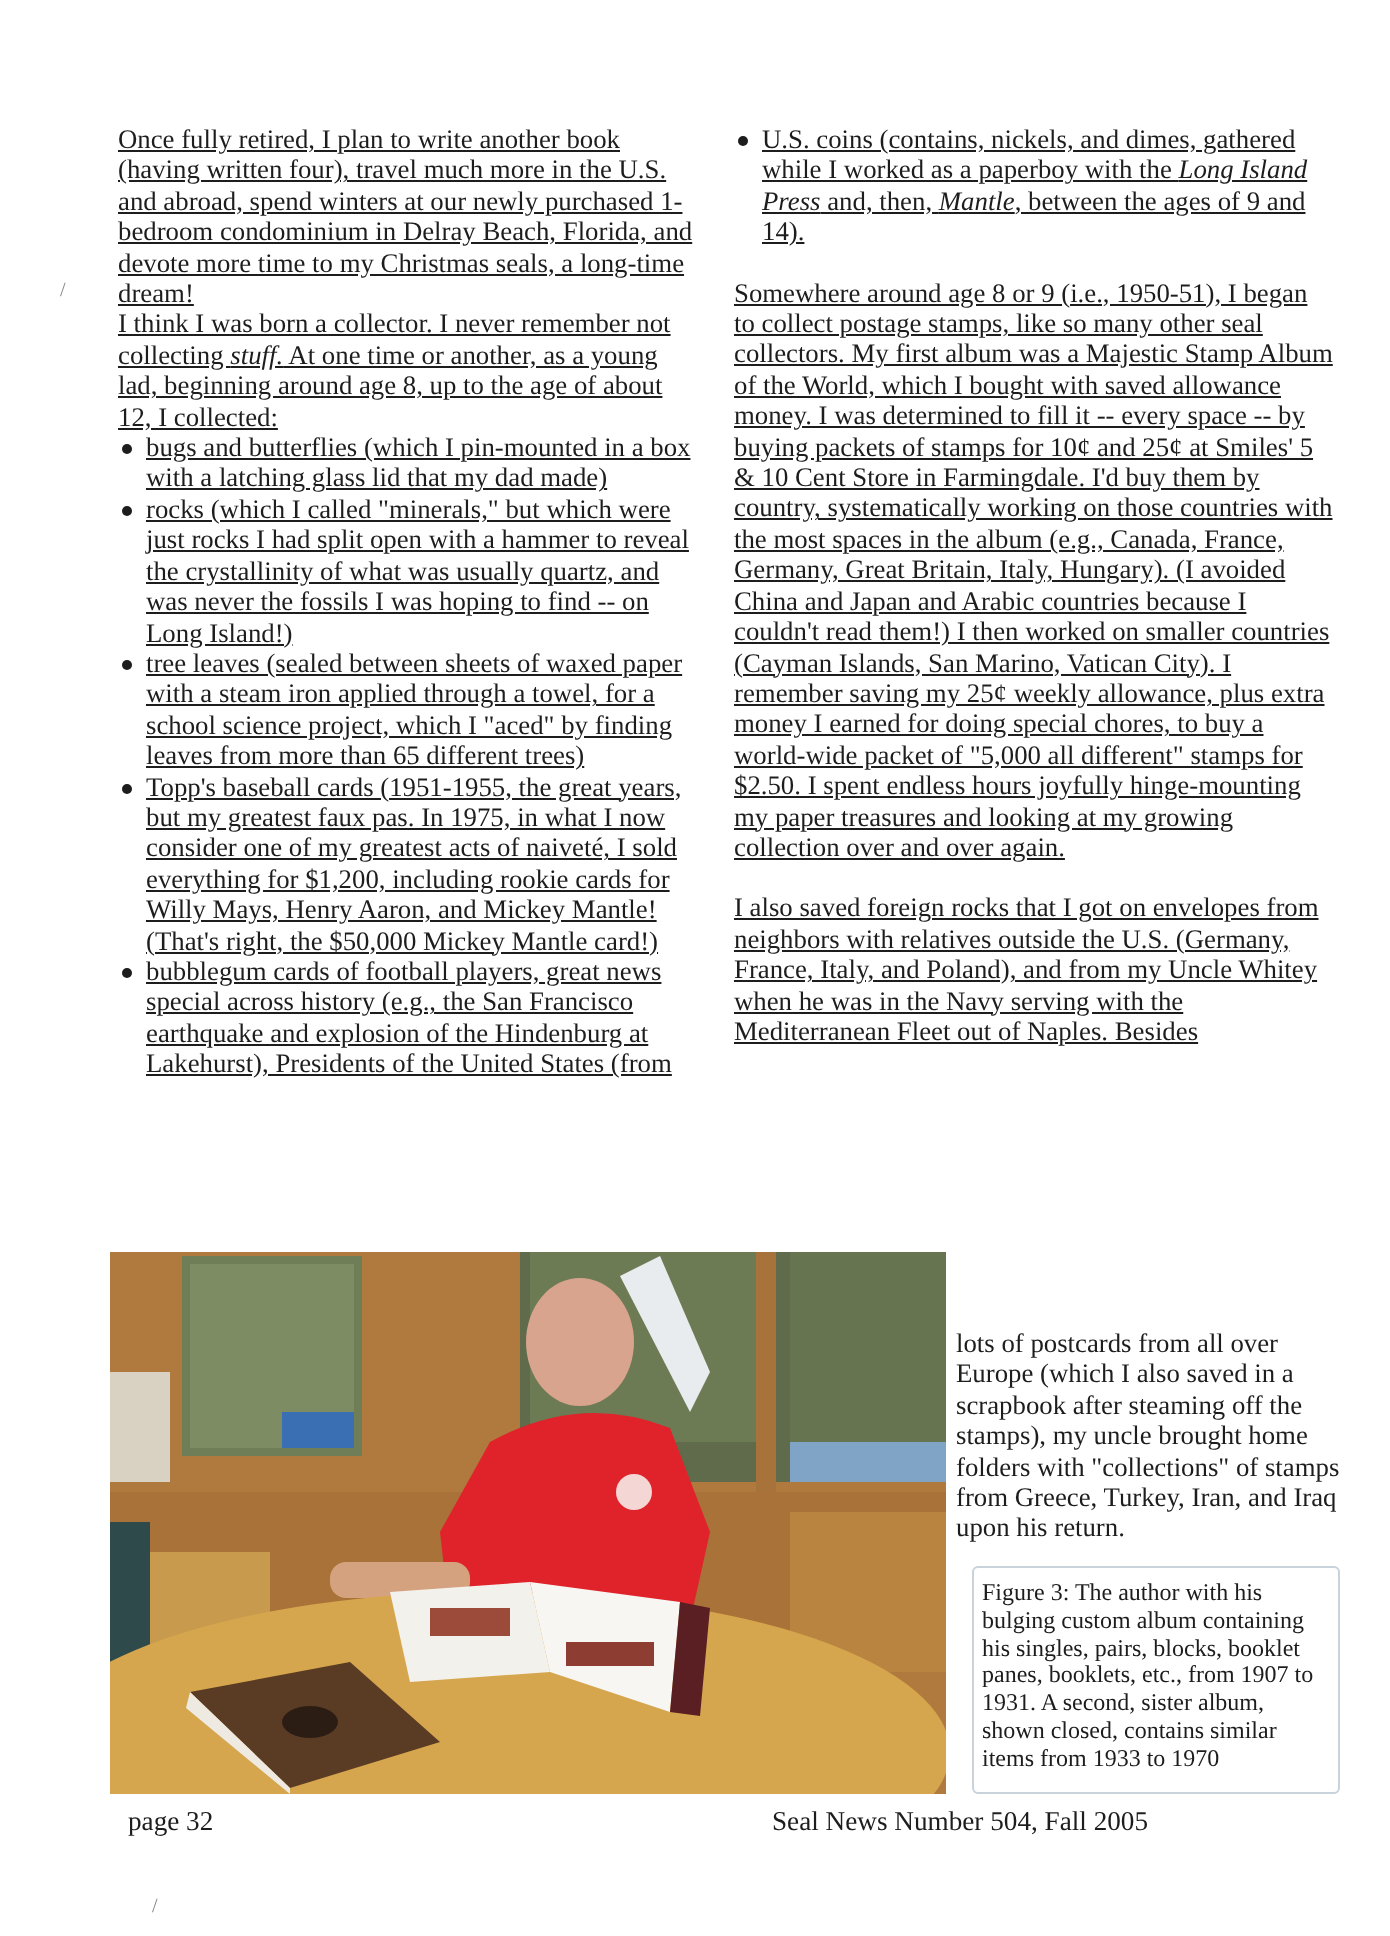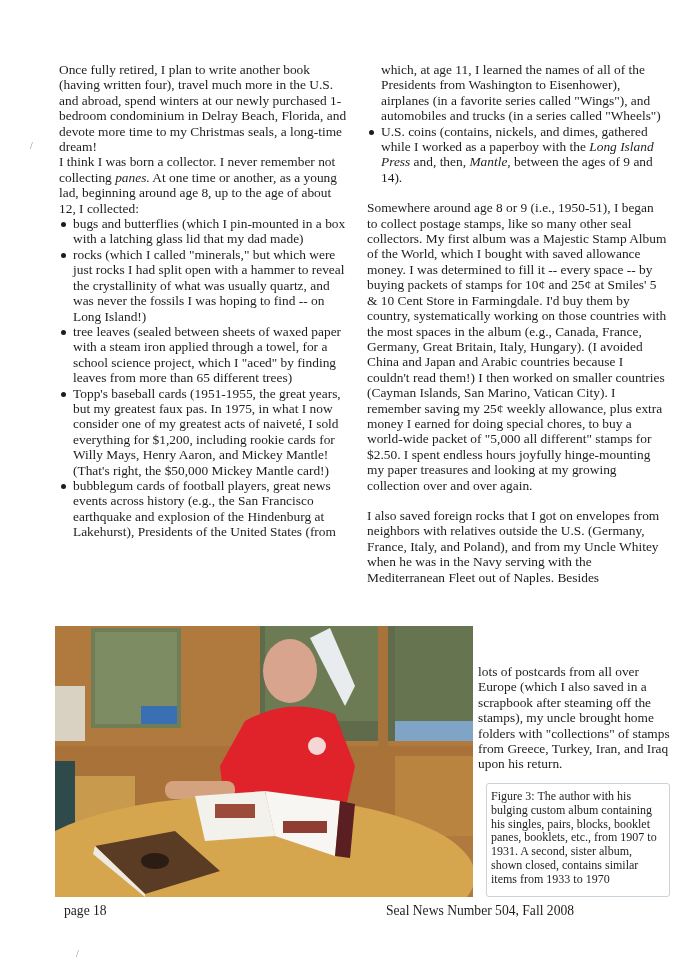--- a/index.html
+++ b/index.html
@@ -5,20 +5,21 @@
   html, body { margin: 0; padding: 0; background: #ffffff; }
   body {
     width: 695px; height: 968px; position: relative; overflow: hidden;
     font-family: "Liberation Serif", "DejaVu Serif", serif;
     color: #1d1d1d;
   }
   .col {
     position: absolute;
     font-size: 13.4px;
     line-height: 15.4px;
+    text-decoration: underline;
   }
   .col p { margin: 0; }
   .left { left: 59px; top: 62px; width: 290px; }
   .right { left: 367px; top: 62px; width: 300px; }
   .heading {
     font-weight: bold; font-size: 13.6px;
     margin: 31px 0 15px 0 !important;
   }
   ul.bullets { list-style: none; margin: 0; padding: 0; }
   ul.bullets li { position: relative; padding-left: 14px; }
@@ -41,32 +42,31 @@
   }
   .footer-left { position: absolute; left: 64px; top: 903px; font-size: 13.6px; }
   .footer-right { position: absolute; left: 386px; top: 903px; font-size: 13.6px; }
   .mark { position: absolute; color: #888; font-size: 10px; }
 </style>
 </head>
 <body>
 
 <div class="col left">
   <p>Once fully retired, I plan to write another book (having written four), travel much more in the U.S. and abroad, spend winters at our newly purchased 1-bedroom condominium in Delray Beach, Florida, and devote more time to my Christmas seals, a long-time dream!</p>
-  <p><span>I think I was born a collector. I never remember not collecting </span><em>panes.</em><span> At one time or another, as a young lad, beginning around age 8, up to the age of about 12, I collected:</span></p>
+  <p><span>I think I was born a collector. I never remember not collecting </span><em>stuff.</em><span> At one time or another, as a young lad, beginning around age 8, up to the age of about 12, I collected:</span></p>
   <ul class="bullets">
     <li>bugs and butterflies (which I pin-mounted in a box with a latching glass lid that my dad made)</li>
     <li>rocks (which I called "minerals," but which were just rocks I had split open with a hammer to reveal the crystallinity of what was usually quartz, and was never the fossils I was hoping to find -- on Long Island!)</li>
     <li>tree leaves (sealed between sheets of waxed paper with a steam iron applied through a towel, for a school science project, which I "aced" by finding leaves from more than 65 different trees)</li>
     <li>Topp's baseball cards (1951-1955, the great years, but my greatest faux pas. In 1975, in what I now consider one of my greatest acts of naiveté, I sold everything for $1,200, including rookie cards for Willy Mays, Henry Aaron, and Mickey Mantle! (That's right, the $50,000 Mickey Mantle card!)</li>
-    <li>bubblegum cards of football players, great news events across history (e.g., the San Francisco earthquake and explosion of the Hindenburg at Lakehurst), Presidents of the United States (from</li>
+    <li>bubblegum cards of football players, great news special across history (e.g., the San Francisco earthquake and explosion of the Hindenburg at Lakehurst), Presidents of the United States (from</li>
   </ul>
 </div>
 
 <div class="col right">
-  <p class="cont">which, at age 11, I learned the names of all of the Presidents from Washington to Eisenhower), airplanes (in a favorite series called "Wings"), and automobiles and trucks (in a series called "Wheels")</p>
   <ul class="bullets">
     <li><span>U.S. coins (contains, nickels, and dimes, gathered while I worked as a paperboy with the </span><em>Long Island Press</em><span> and, then, </span><em>Mantle</em><span>, between the ages of 9 and 14).</span></li>
   </ul>
   <div class="gap"></div>
   <p>Somewhere around age 8 or 9 (i.e., 1950-51), I began to collect postage stamps, like so many other seal collectors. My first album was a Majestic Stamp Album of the World, which I bought with saved allowance money. I was determined to fill it -- every space -- by buying packets of stamps for 10¢ and 25¢ at Smiles' 5 &amp; 10 Cent Store in Farmingdale. I'd buy them by country, systematically working on those countries with the most spaces in the album (e.g., Canada, France, Germany, Great Britain, Italy, Hungary). (I avoided China and Japan and Arabic countries because I couldn't read them!) I then worked on smaller countries (Cayman Islands, San Marino, Vatican City). I remember saving my 25¢ weekly allowance, plus extra money I earned for doing special chores, to buy a world-wide packet of "5,000 all different" stamps for $2.50. I spent endless hours joyfully hinge-mounting my paper treasures and looking at my growing collection over and over again.</p>
   <div class="gap"></div>
   <p>I also saved foreign rocks that I got on envelopes from neighbors with relatives outside the U.S. (Germany, France, Italy, and Poland), and from my Uncle Whitey when he was in the Navy serving with the Mediterranean Fleet out of Naples. Besides</p>
 </div>
 
 <div class="wrap-text">lots of postcards from all over Europe (which I also saved in a scrapbook after steaming off the stamps), my uncle brought home folders with "collections" of stamps from Greece, Turkey, Iran, and Iraq upon his return.</div>
@@ -109,17 +109,17 @@
     <path d="M285 175 L300 178 L295 232 L280 230 Z" fill="#5a1f23"></path>
 
     <path d="M40 220 L120 205 L165 245 L90 268 Z" fill="#5a3b24"></path>
     <path d="M40 220 L90 268 L90 271 L38 228 Z" fill="#eeeae2"></path>
     <ellipse cx="100" cy="235" rx="14" ry="8" fill="#2b1d14"></ellipse>
   </svg>
 </div>
 
 <div class="caption">Figure 3: The author with his bulging custom album containing his singles, pairs, blocks, booklet panes, booklets, etc., from 1907 to 1931. A second, sister album, shown closed, contains similar items from 1933 to 1970</div>
 
-<div class="footer-left">page 18</div>
-<div class="footer-right">Seal News Number 504, Fall 2008</div>
+<div class="footer-left">page 32</div>
+<div class="footer-right">Seal News Number 504, Fall 2005</div>
 
 <span class="mark" style="left:30px; top:140px;">/</span>
 <span class="mark" style="left:76px; top:948px;">/</span>
 
 </body></html>

